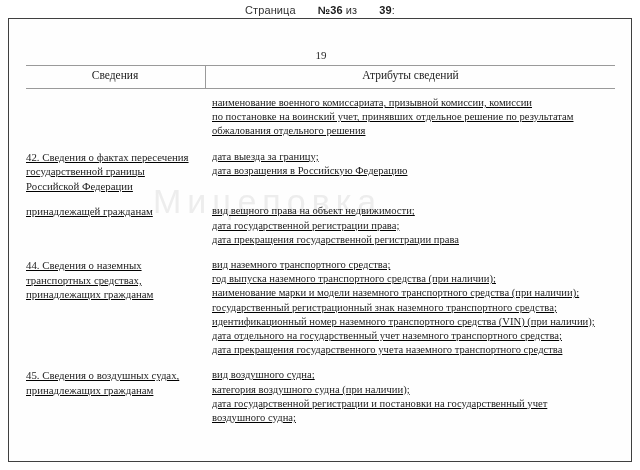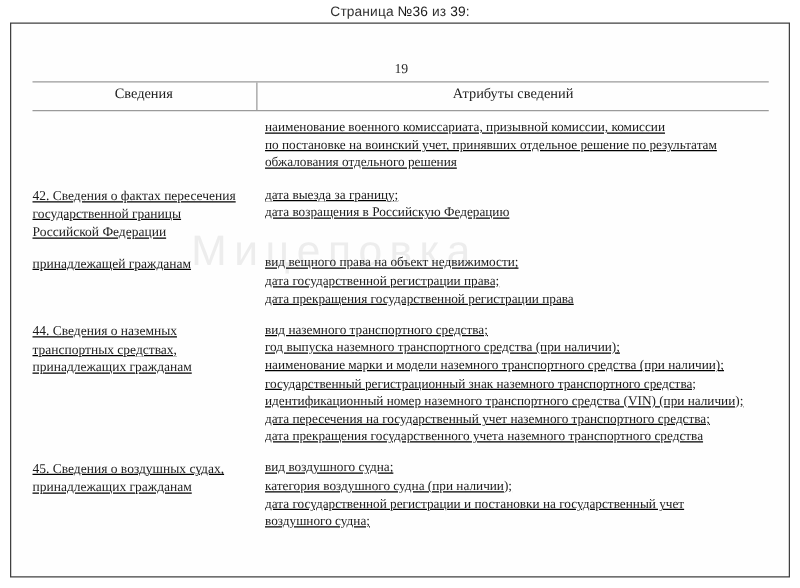--- a/index.html
+++ b/index.html
@@ -23,22 +23,23 @@
     height: 16px;
     line-height: 16px;
     text-align: center;
     font-family: "Liberation Sans", "DejaVu Sans", sans-serif;
     font-size: 11px;
     color: #333333;
     letter-spacing: 0.1px;
     padding-top: 2px;
   }
   .caption .strong {
-    font-weight: normal;
+    font-weight: bold;
     color: #1a1a1a;
+    margin-left: 19px;
   }
   .page {
     position: absolute;
     left: 8px;
     top: 18px;
     width: 624px;
     height: 444px;
     box-sizing: border-box;
     background: #fefefe;
     border: 1px solid #404040;
@@ -203,21 +204,21 @@
             <div class="line">44. Сведения о наземных</div>
             <div class="line">транспортных средствах,</div>
             <div class="line">принадлежащих гражданам</div>
           </div>
           <div class="col-right">
             <div class="line">вид наземного транспортного средства;</div>
             <div class="line">год выпуска наземного транспортного средства (при наличии);</div>
             <div class="line">наименование марки и модели наземного транспортного средства (при наличии);</div>
             <div class="line">государственный регистрационный знак наземного транспортного средства;</div>
             <div class="line">идентификационный номер наземного транспортного средства (VIN) (при наличии);</div>
-            <div class="line">дата пересечения на государственный учет наземного транспортного средства;</div>
+            <div class="line">дата отдельного на государственный учет наземного транспортного средства;</div>
             <div class="line">дата прекращения государственного учета наземного транспортного средства</div>
           </div>
         </div>
 
         <div class="row-gap"></div>
 
         <div class="row">
           <div class="col-left">
             <div class="line">45. Сведения о воздушных судах,</div>
             <div class="line">принадлежащих гражданам</div>

